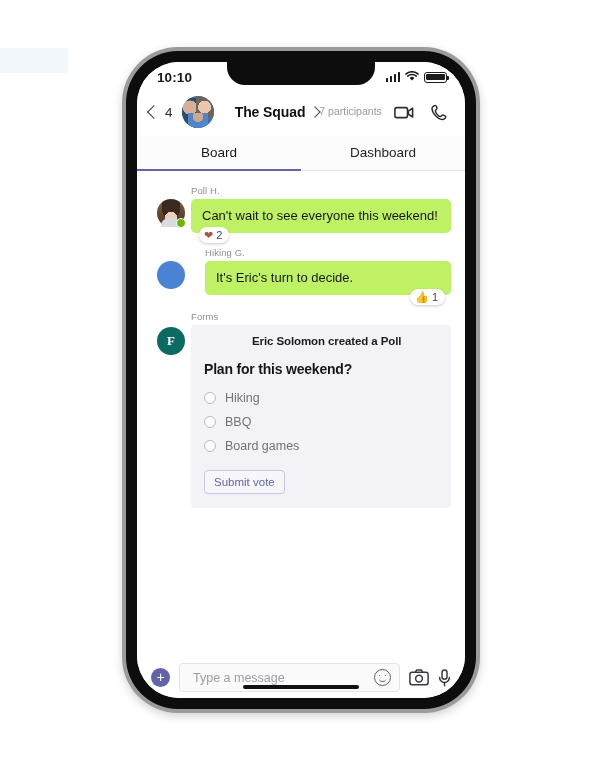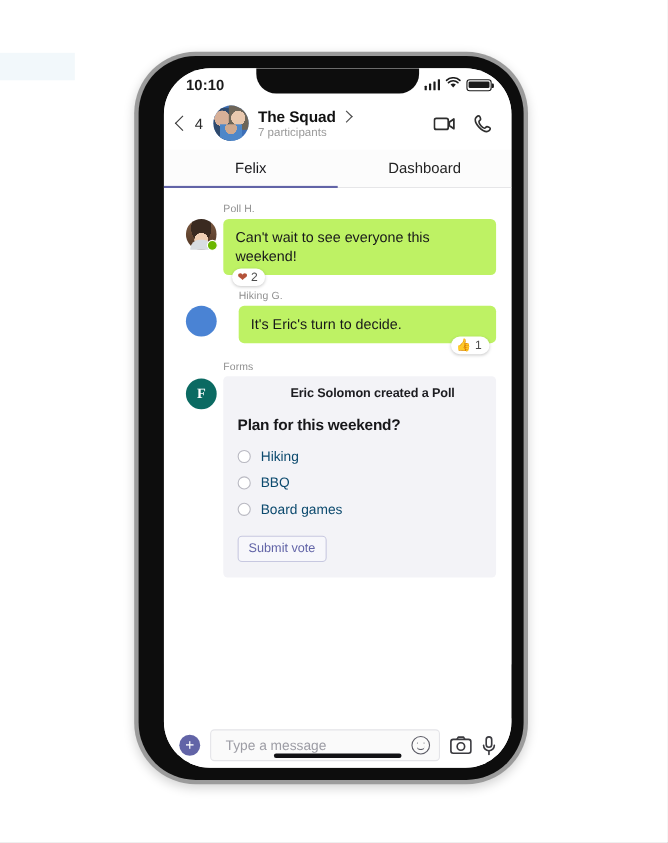--- a/index.html
+++ b/index.html
@@ -48,21 +48,20 @@
   }
   .phone-screen {
     position: absolute;
     left: 11px;
     top: 11px;
     right: 11px;
     bottom: 11px;
     border-radius: 42px;
     background: #ffffff;
     overflow: hidden;
-    margin-left: 12px;
   }
 
   
   .notch {
     position: absolute;
     left: 50%;
     transform: translateX(-50%);
     top: 0;
     width: 148px;
     height: 23px;
@@ -180,21 +179,21 @@
     position: absolute; left: 14px; top: -2px; width: 19px; height: 24px;
     background: radial-gradient(circle at 45% 55%, #e9c8ae 0 38%, #6d6558 39% 100%);
   }
   .grp-avatar .gp3 {
     position: absolute; left: 6px; bottom: -3px; width: 20px; height: 18px;
     background: radial-gradient(circle at 50% 20%, #cfa98f 0 30%, #4e87c9 31% 100%);
   }
   .hdr-text {
     margin-left: 9px;
     display: flex;
-    flex-direction: column;
+    flex-direction: row;
     justify-content: center;
     flex: 1;
     min-width: 0;
   }
   .hdr-title-row {
     display: flex;
     align-items: center;
     gap: 6px;
   }
   .hdr-title {
@@ -408,21 +407,21 @@
     width: 12px;
     height: 12px;
     border-radius: 50%;
     border: 1.3px solid #b9b9c2;
     background: #ffffff;
     flex: none;
     box-sizing: border-box;
   }
   .poll-opt-label {
     font-size: 12.5px;
-    color: #0c4a6e;
+    color: #737373;
   }
   .submit-vote {
     margin-top: 12px;
     display: inline-block;
     border: 1px solid #c7c8e0;
     border-radius: 4px;
     background: #f7f7fb;
     color: #6264a7;
     font-size: 11.5px;
     padding: 5px 9px;
@@ -573,21 +572,21 @@
           </button>
           <button class="icon-btn">
             <svg width="16" height="17" viewBox="0 0 16 17">
               <path d="M4.3 1.4c1 0 1.6 2.3 1.6 3 0 .9-1.5 1.3-1.5 2.3 0 1.9 3.1 5.9 5 5.9 1 0 1.4-1.5 2.3-1.5.8 0 3 .7 3 1.7 0 1.5-1.8 2.8-3.2 2.8C7.2 15.6 1 9 1 4.6 1 3.1 2.8 1.4 4.3 1.4z" stroke="#2e2e2e" stroke-width="1.5" fill="none" stroke-linejoin="round"></path>
             </svg>
           </button>
         </div>
       </div>
 
       <div class="tabs">
-        <div class="tab active">Felix</div>
+        <div class="tab active">Board</div>
         <div class="tab">Dashboard</div>
       </div>
 
       <div class="msg-list">
 
         <div class="row msg-block">
           <div class="av-col">
             <div class="avatar photo">
               <span class="presence"></span>
             </div>

